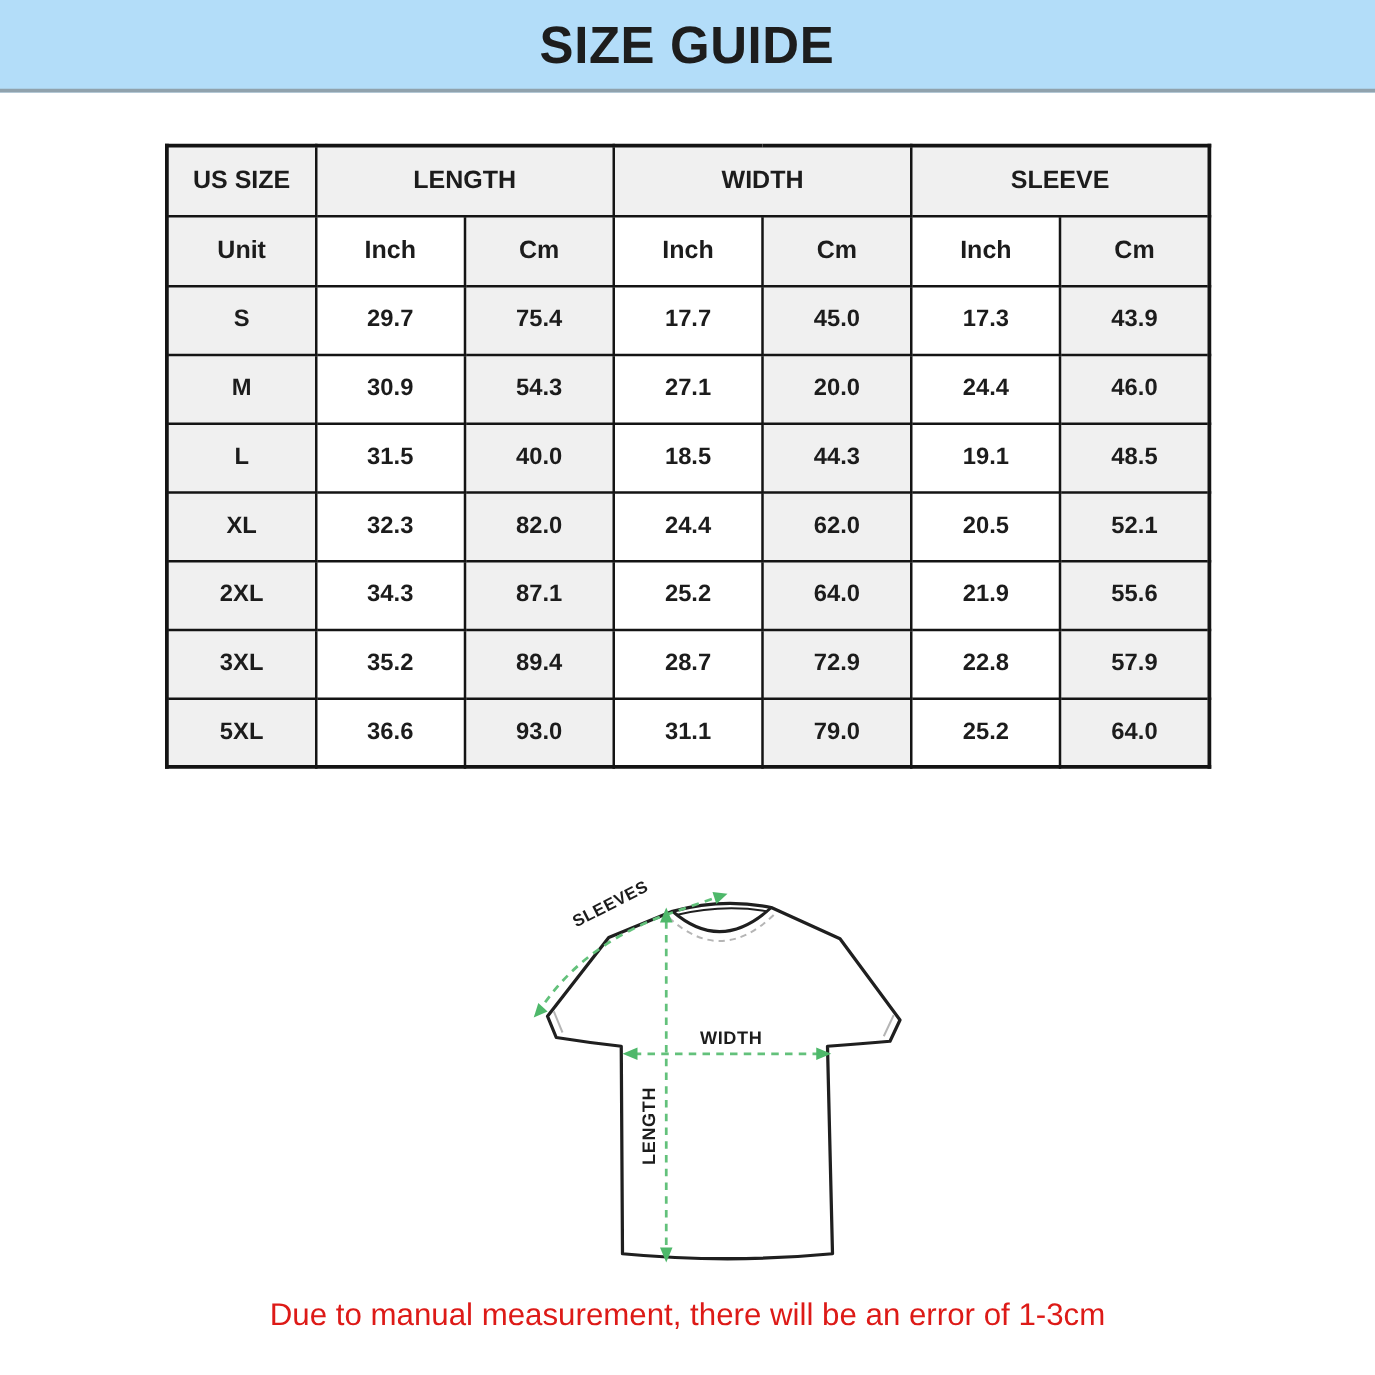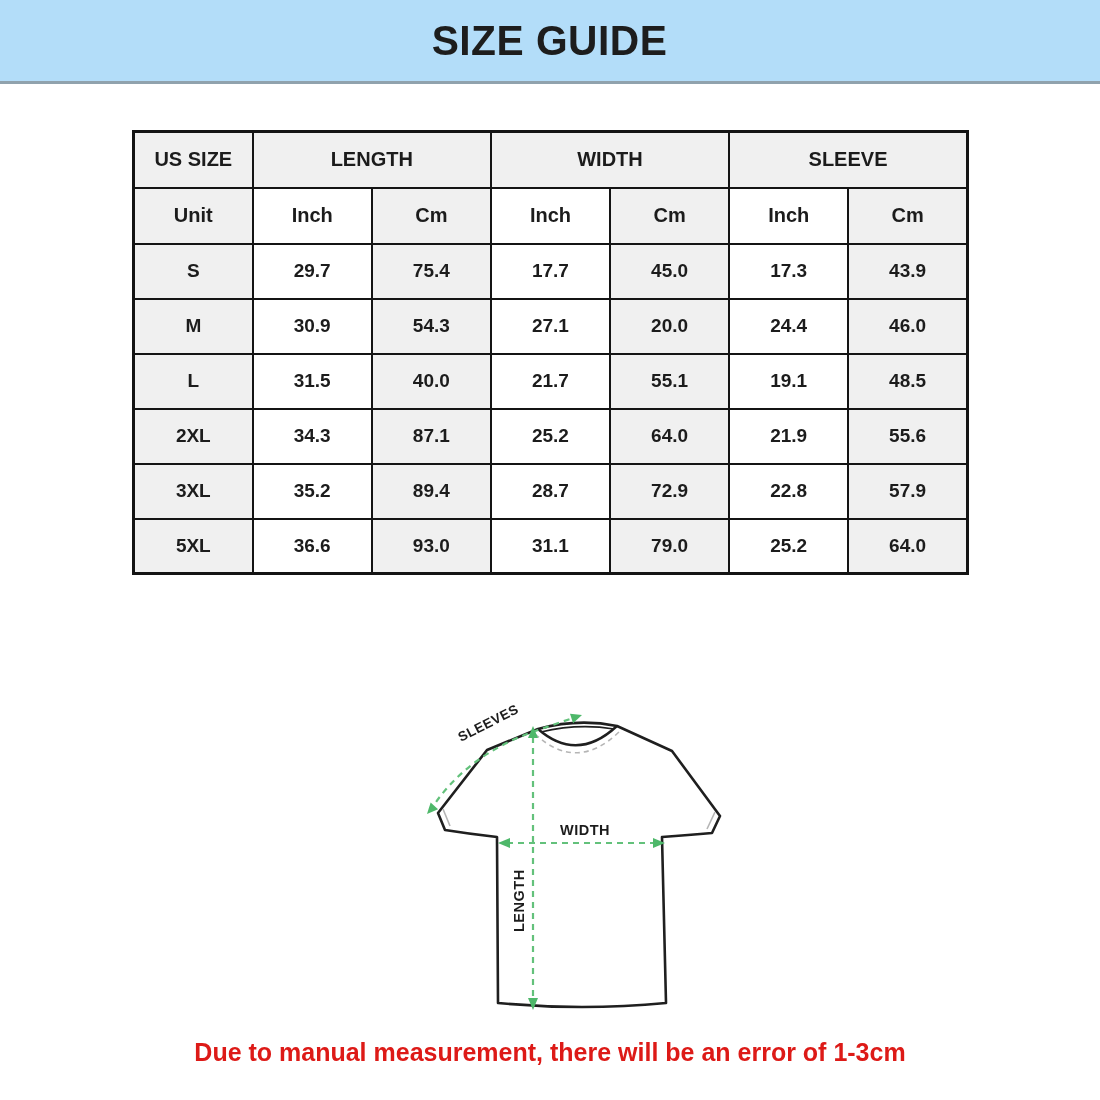--- a/index.html
+++ b/index.html
@@ -3,35 +3,35 @@
 <meta charset="utf-8">
 <style>
   * { margin: 0; padding: 0; box-sizing: border-box; }
   html, body { width: 1100px; height: 1100px; background: #ffffff; }
   body { font-family: "Liberation Sans", "DejaVu Sans", sans-serif; position: relative; overflow: hidden; }
 
   .page { position: absolute; inset: 0; width: 1100px; height: 1100px; }
 
   
   .banner {
-    position: absolute; top: 0; left: 0; width: 1100px; height: 84px;
+    position: absolute; top: 0; left: 0; width: 1100px; height: 74px;
     background: #b3ddf9;
     border-bottom: 3px solid #90a2ad;
     display: flex; align-items: center; justify-content: center;
   }
   .banner h1 {
     font-size: 42px; font-weight: 700; color: #1d1d1d;
     letter-spacing: 0.5px; transform: scaleX(0.97); transform-origin: center;
   }
 
   
   .table-wrap { position: absolute; left: 132px; top: 115px; }
   table.size-table {
     border-collapse: collapse; table-layout: fixed;
-    width: 834px; border: 3px solid #141414; margin-top: 15px;
+    width: 834px; border: 3px solid #141414;
   }
   table.size-table col { width: 119.14px; }
   table.size-table th, table.size-table td {
     border: 2px solid #141414;
     text-align: center; vertical-align: middle;
     font-weight: 700; color: #1c1c1c;
     background: #ffffff;
   }
   table.size-table thead th { height: 56px; font-size: 20px; }
   table.size-table tbody td { height: 55px; font-size: 19px; }
@@ -41,21 +41,21 @@
   table.size-table tr.cols-7 > *:nth-child(odd) { background: #f0f0f0; }
 
   
   .diagram { position: absolute; left: 410px; top: 693px; width: 330px; height: 335px; }
   .diagram svg { display: block; }
 
   
   .note {
     position: absolute; left: 0; top: 1038px; width: 1100px;
     text-align: center;
-    font-size: 25px; font-weight: 700; color: #dd1a17;
+    font-size: 25px; font-weight: 400; color: #dd1a17;
     letter-spacing: 0px;
   }
 </style>
 </head>
 <body>
 
 <div class="page">
 
   <div class="banner">
     <h1>SIZE GUIDE</h1>
@@ -105,24 +105,33 @@
           <td>54.3</td>
           <td>27.1</td>
           <td>20.0</td>
           <td>24.4</td>
           <td>46.0</td>
         </tr>
         <tr class="cols-7">
           <td>L</td>
           <td>31.5</td>
           <td>40.0</td>
-          <td>21.7</td>
-          <td>55.1</td>
+          <td>18.5</td>
+          <td>44.3</td>
           <td>19.1</td>
           <td>48.5</td>
+        </tr>
+        <tr class="cols-7">
+          <td>XL</td>
+          <td>32.3</td>
+          <td>82.0</td>
+          <td>24.4</td>
+          <td>62.0</td>
+          <td>20.5</td>
+          <td>52.1</td>
         </tr>
         <tr class="cols-7">
           <td>2XL</td>
           <td>34.3</td>
           <td>87.1</td>
           <td>25.2</td>
           <td>64.0</td>
           <td>21.9</td>
           <td>55.6</td>
         </tr>

